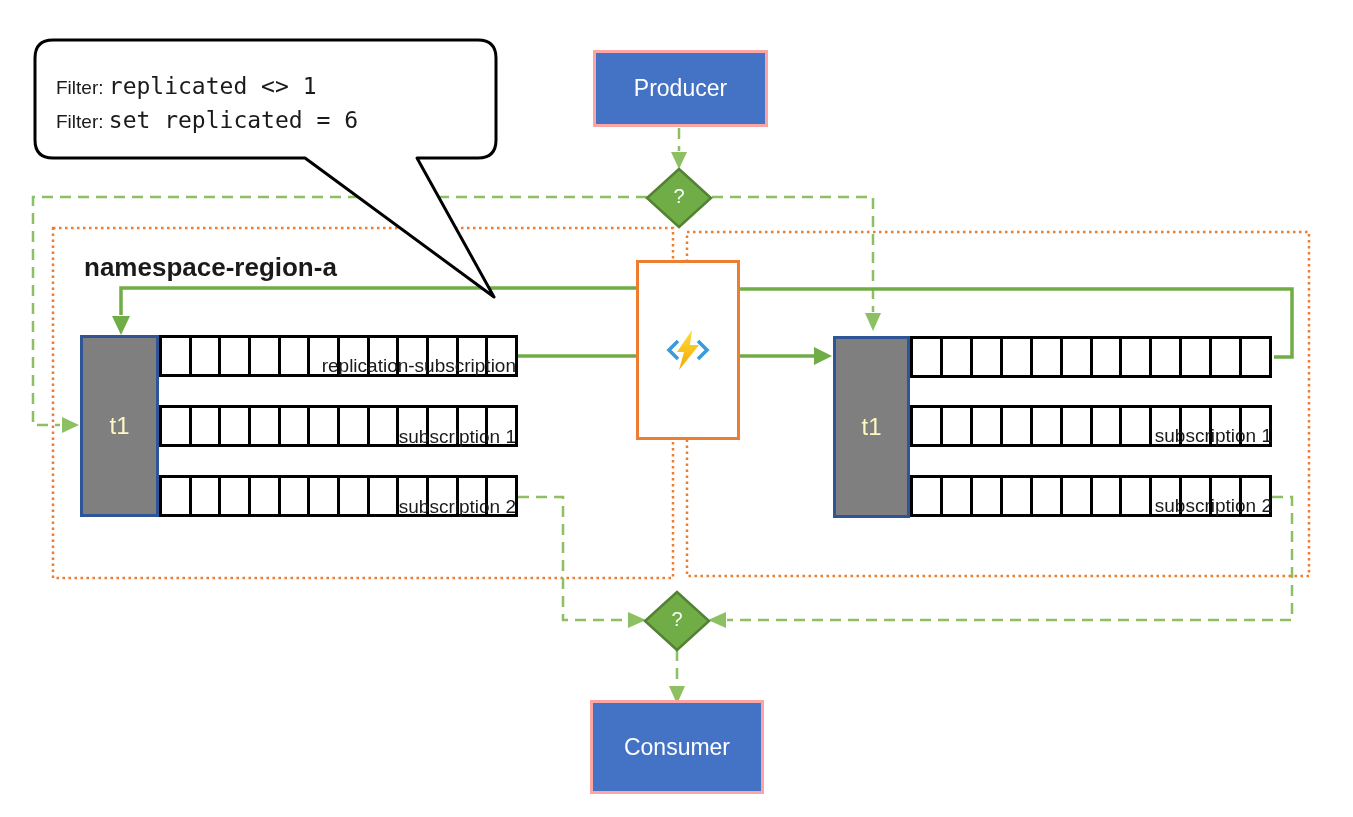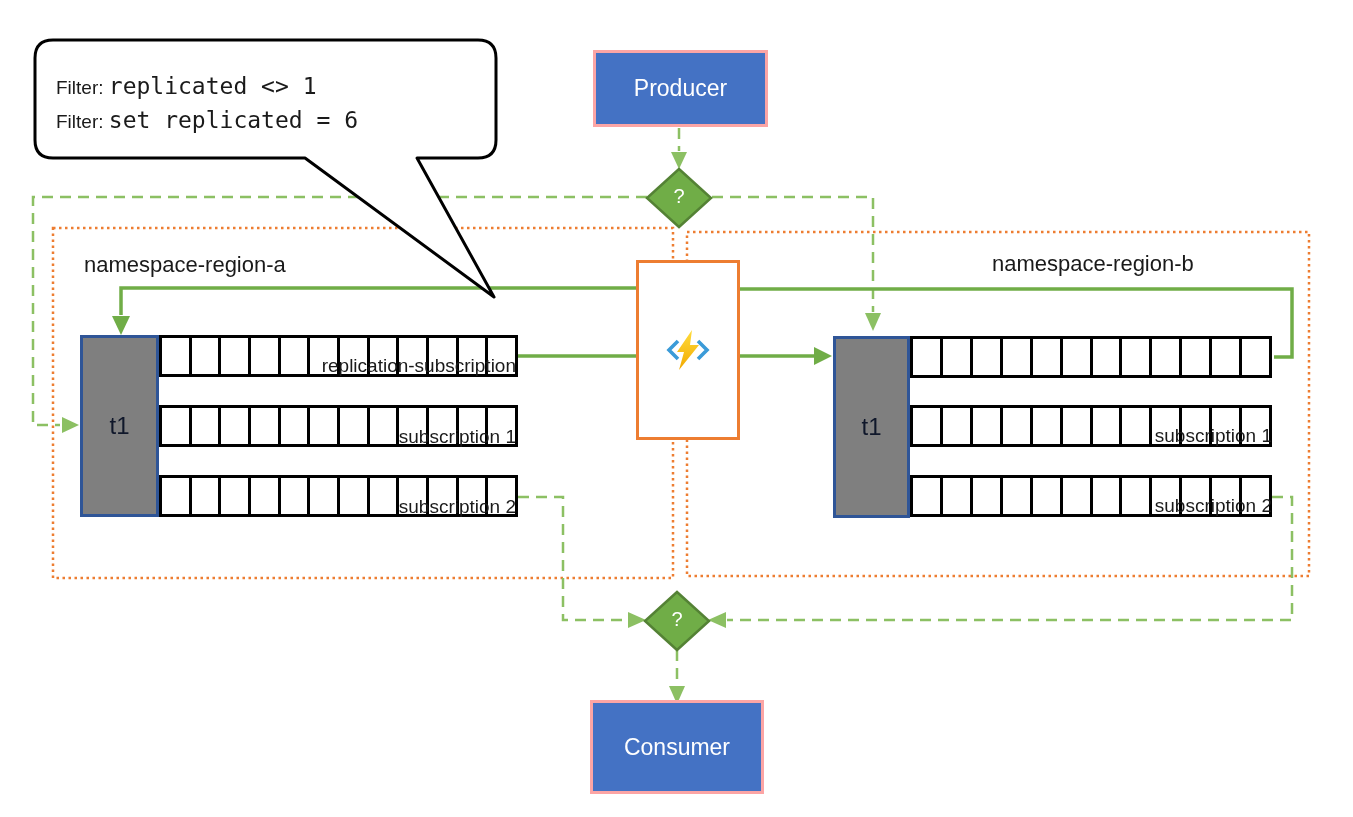--- a/index.html
+++ b/index.html
@@ -1,27 +1,27 @@
 <!DOCTYPE html>
 <html><head>
 <meta charset="utf-8">
 <style>
   html,body{margin:0;padding:0;background:#fff;}
   .stage{position:relative;width:1353px;height:817px;background:#fff;overflow:hidden;
          font-family:"Liberation Sans",sans-serif;color:#1a1a1a;}
   svg.layer{position:absolute;left:0;top:0;z-index:1;}
   .box{position:absolute;box-sizing:border-box;display:flex;align-items:center;justify-content:center;z-index:2;}
   .node-blue{background:#4472C4;border:3px solid #fca5a5;color:#fff;font-size:23px;}
-  .topic{background:#7F7F7F;border:3px solid #2F5597;color:#0f172a;font-size:24px;}
+  .topic{background:#7F7F7F;border:3px solid #2F5597;color:#fef9c3;font-size:24px;}
   .fnbox{background:#fff;border:3px solid #ED7D31;}
   .qrow{position:absolute;box-sizing:border-box;display:flex;height:42px;background:#fff;border:3px solid #000;z-index:2;}
   .cell{flex:1;border-right:3px solid #000;}
   .cell:last-child{border-right:none;}
   .rowlabel{position:absolute;z-index:2;font-size:19px;text-align:right;white-space:nowrap;margin-top:48px;}
-  .region-title{position:absolute;z-index:2;font-size:22px;white-space:nowrap;}
+  .region-title{position:absolute;z-index:2;font-size:26px;white-space:nowrap;font-weight:bold;}
   .qmark{position:absolute;z-index:3;color:#fff;font-size:20px;text-align:center;width:40px;}
   .callout-svg{position:absolute;left:0;top:0;z-index:4;}
   .callout-text{position:absolute;left:56px;top:70px;z-index:5;font-size:19px;line-height:33px;white-space:nowrap;}
   .callout-text .code{font-family:"DejaVu Sans Mono","Liberation Mono",monospace;font-size:23px;}
 </style>
 </head>
 <body>
 
 <div class="stage">
 
@@ -56,21 +56,20 @@
     <g fill="#70AD47" stroke="none">
       <polygon points="112,316 130,316 121,335"></polygon>
       <polygon points="814,347 814,365 832,356"></polygon>
     </g>
 
     <polygon points="679,169 711,198 679,227 647,198" fill="#70AD47" stroke="#548235" stroke-width="2.5"></polygon>
     <polygon points="677,592 709,621 677,650 645,621" fill="#70AD47" stroke="#548235" stroke-width="2.5"></polygon>
   </svg>
 
   <div class="region-title" style="left:84px;top:252px;">namespace-region-a</div>
-  <div class="region-title" style="left:992px;top:251px;">namespace-region-b</div>
 
   <div class="box node-blue" style="left:593px;top:50px;width:175px;height:77px;">
     <span>Producer</span>
   </div>
   <div class="box node-blue" style="left:590px;top:700px;width:174px;height:94px;">
     <span>Consumer</span>
   </div>
 
   <div class="qmark" style="left:659px;top:185px;">?</div>
   <div class="qmark" style="left:657px;top:608px;">?</div>

